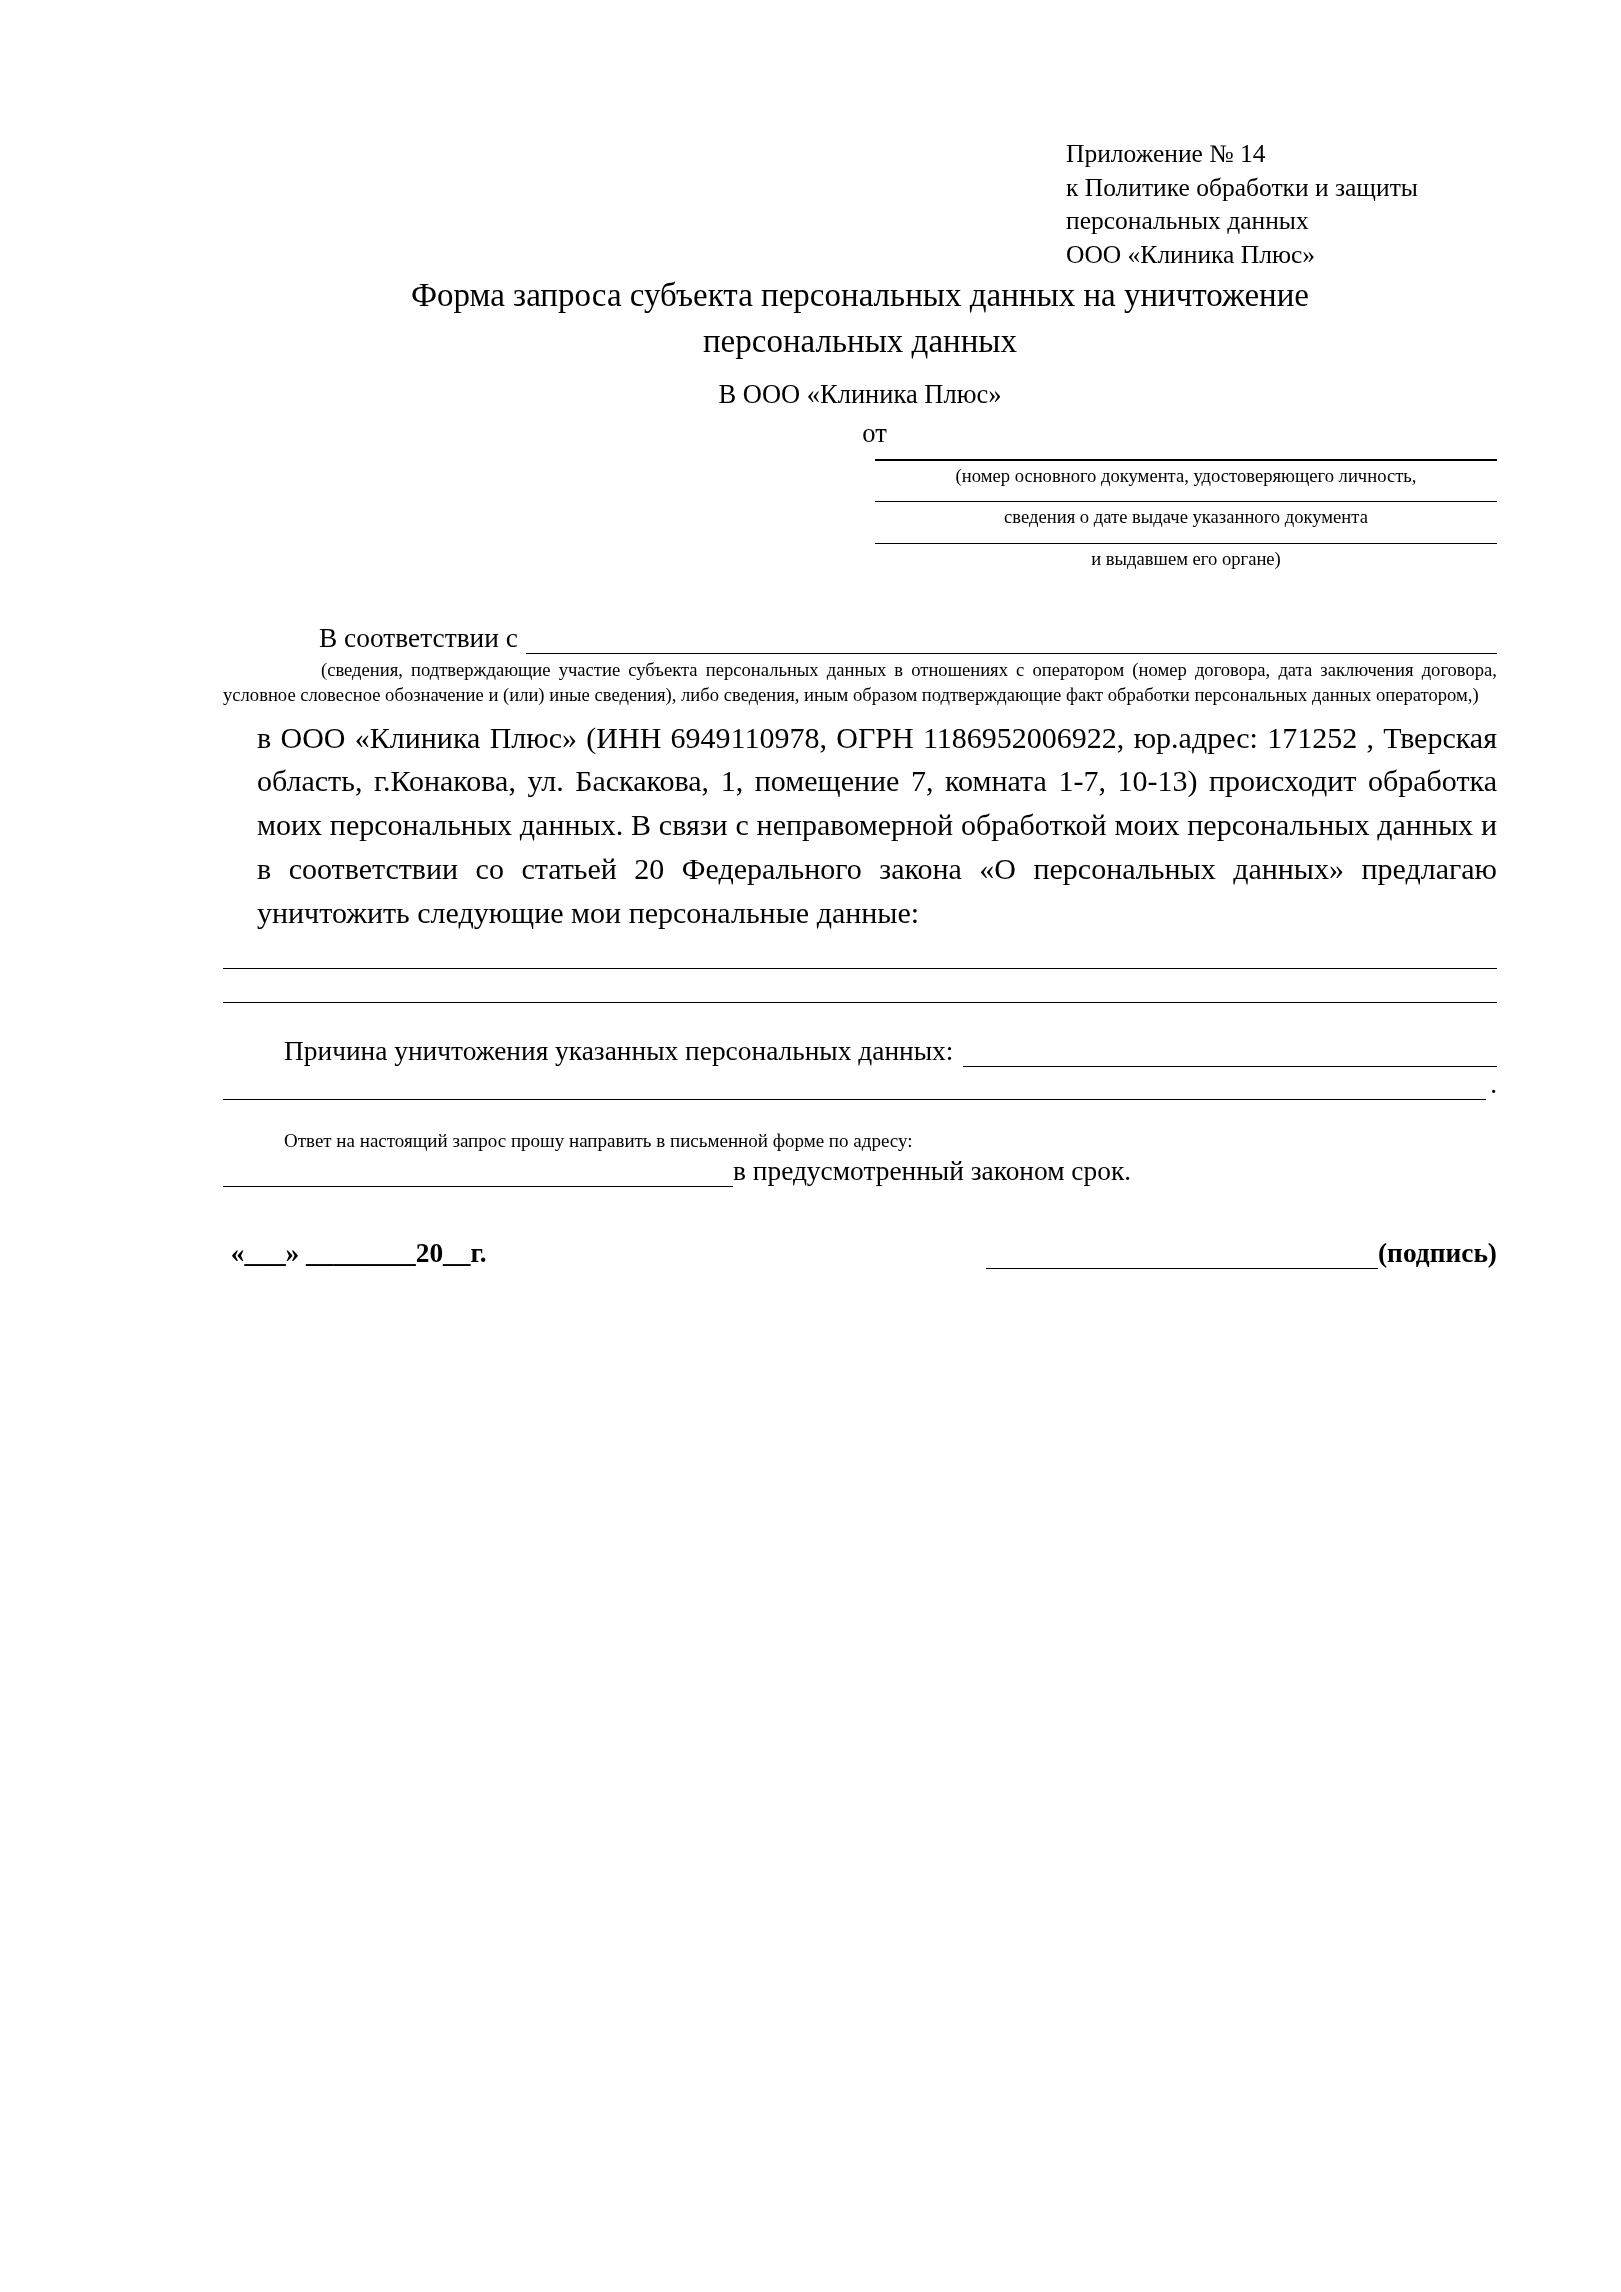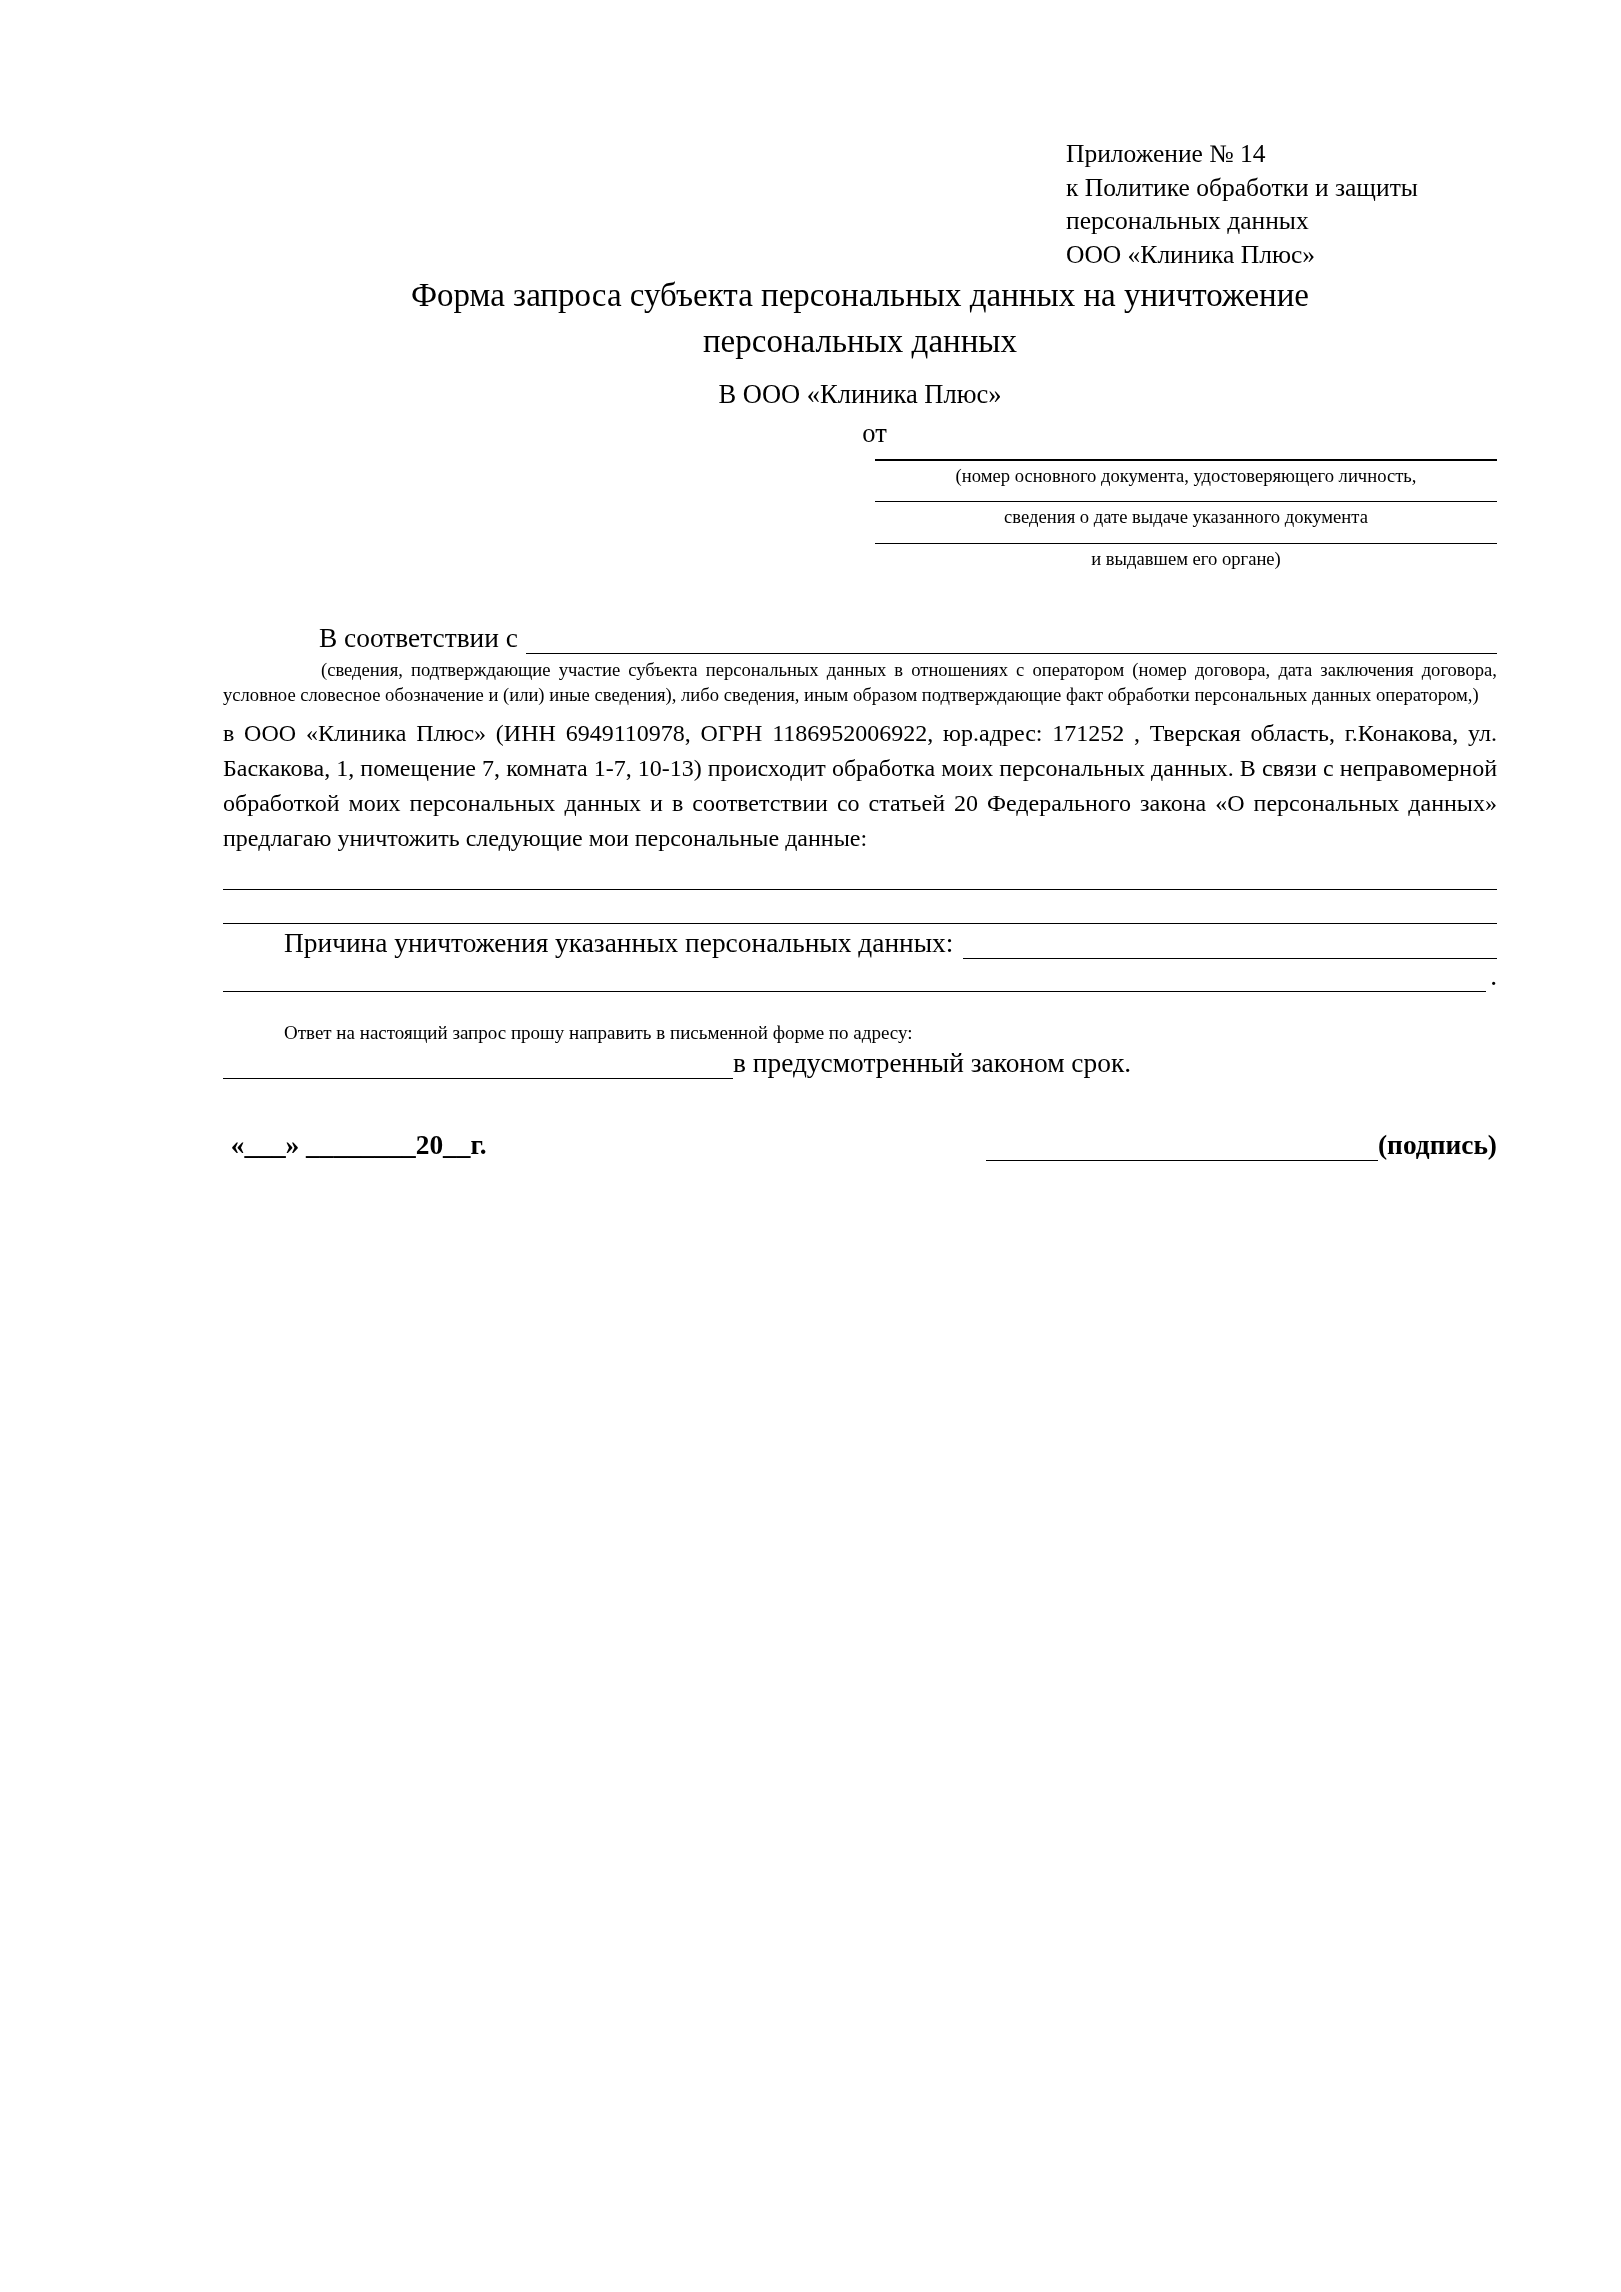--- a/index.html
+++ b/index.html
@@ -103,40 +103,41 @@
 
   .small-note {
     font-size: 18.6px;
     line-height: 1.34;
     text-align: justify;
     margin-top: 3.9px;
   }
   .small-note .indent { padding-left: 98px; }
 
   .para {
-    font-size: 24px;
+    font-size: 30px;
     line-height: 1.46;
     text-align: justify;
     text-justify: inter-word;
     margin-top: 7.8px;
+    margin-left: 34px;
   }
 
   .blank-line {
     border-bottom: 1.6px solid #000;
     height: 33px;
     width: 100%;
   }
 
   .reason-row {
     font-size: 27.4px;
     display: flex;
     align-items: flex-end;
     margin-top: 3.9px;
   }
-  .reason-row .lead { white-space: nowrap; padding-left: 61px; }
+  .reason-row .lead { white-space: nowrap; padding-left: 61px; margin-top: 29px; }
   .reason-row .fill {
     flex: 1;
     border-bottom: 1.6px solid #000;
     margin-left: 9.8px;
     height: 25.5px;
   }
   .reason-row2 {
     font-size: 27.4px;
     display: flex;
     align-items: flex-end;

